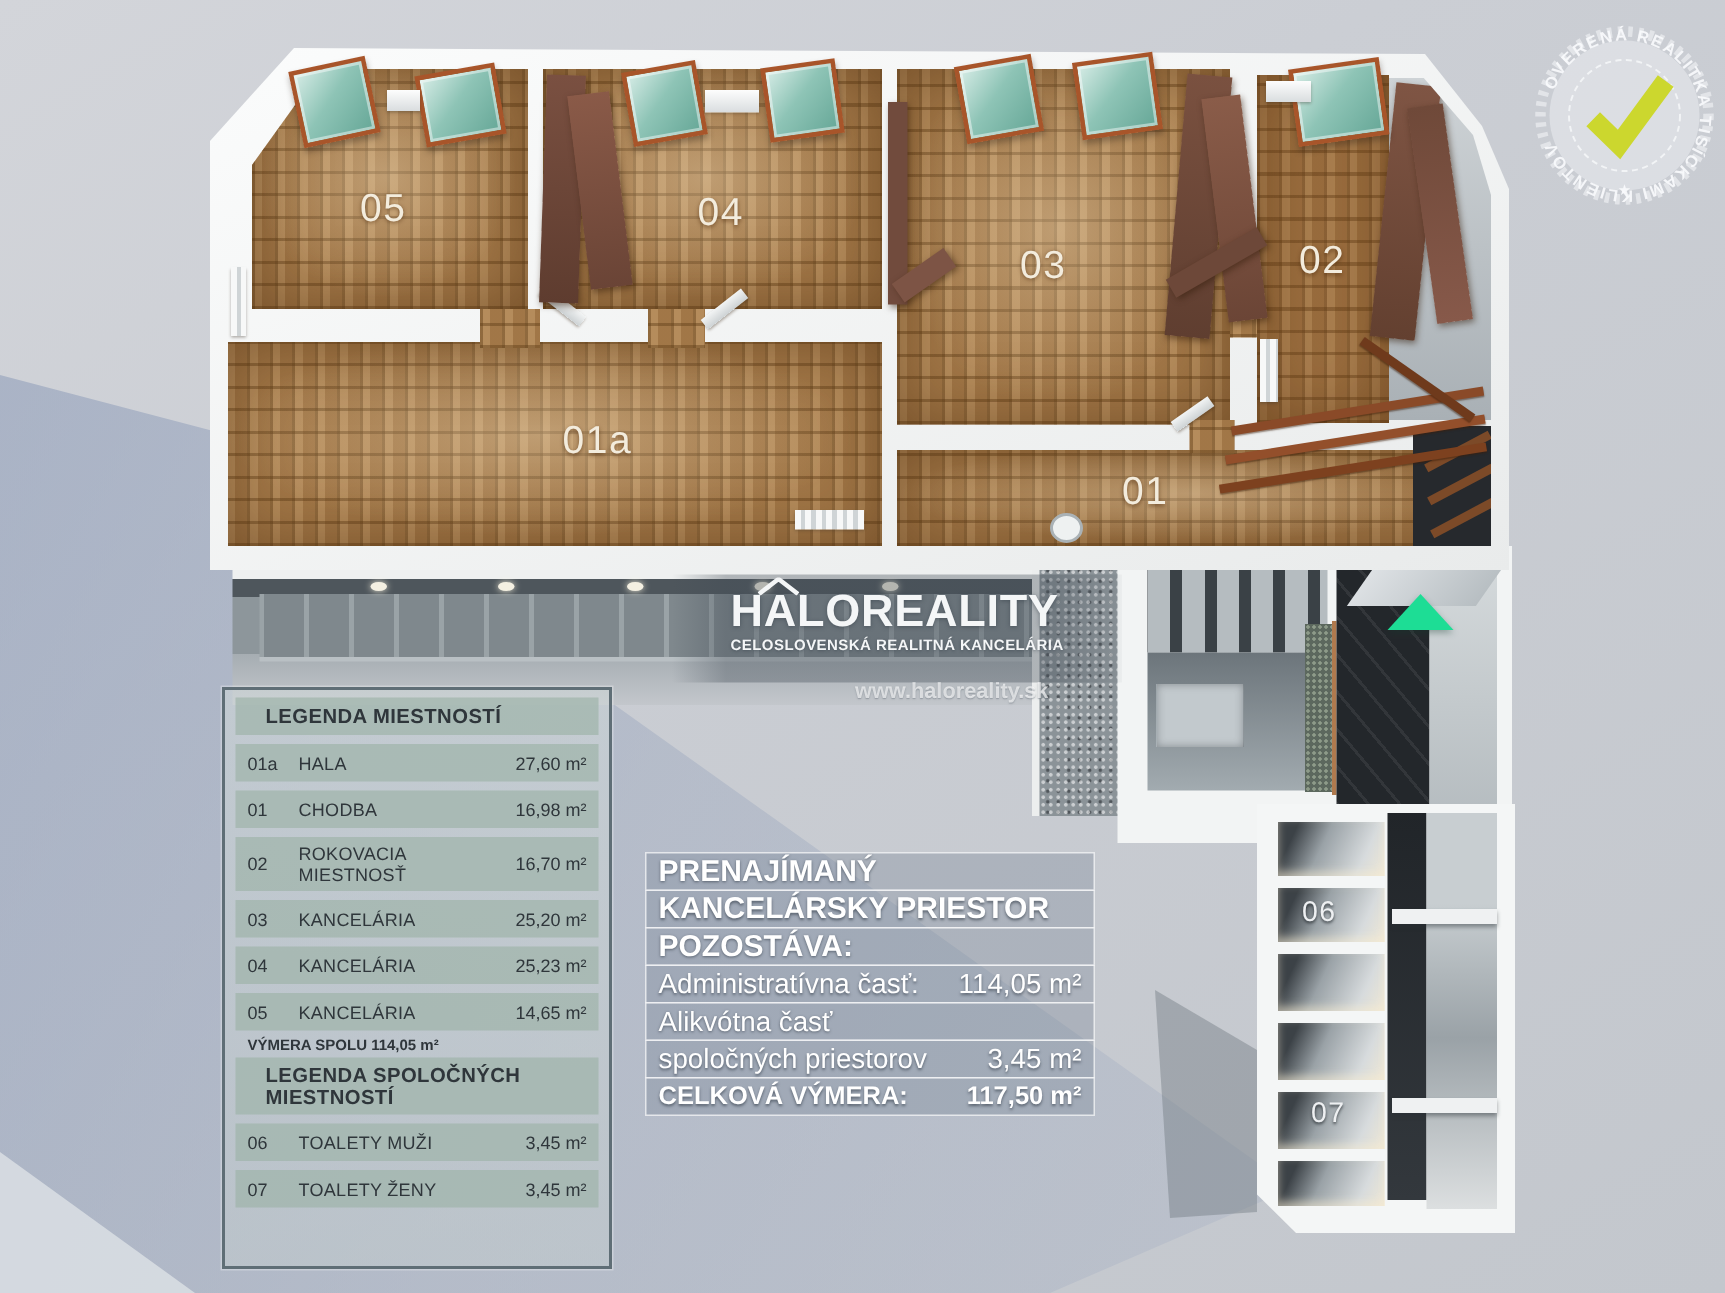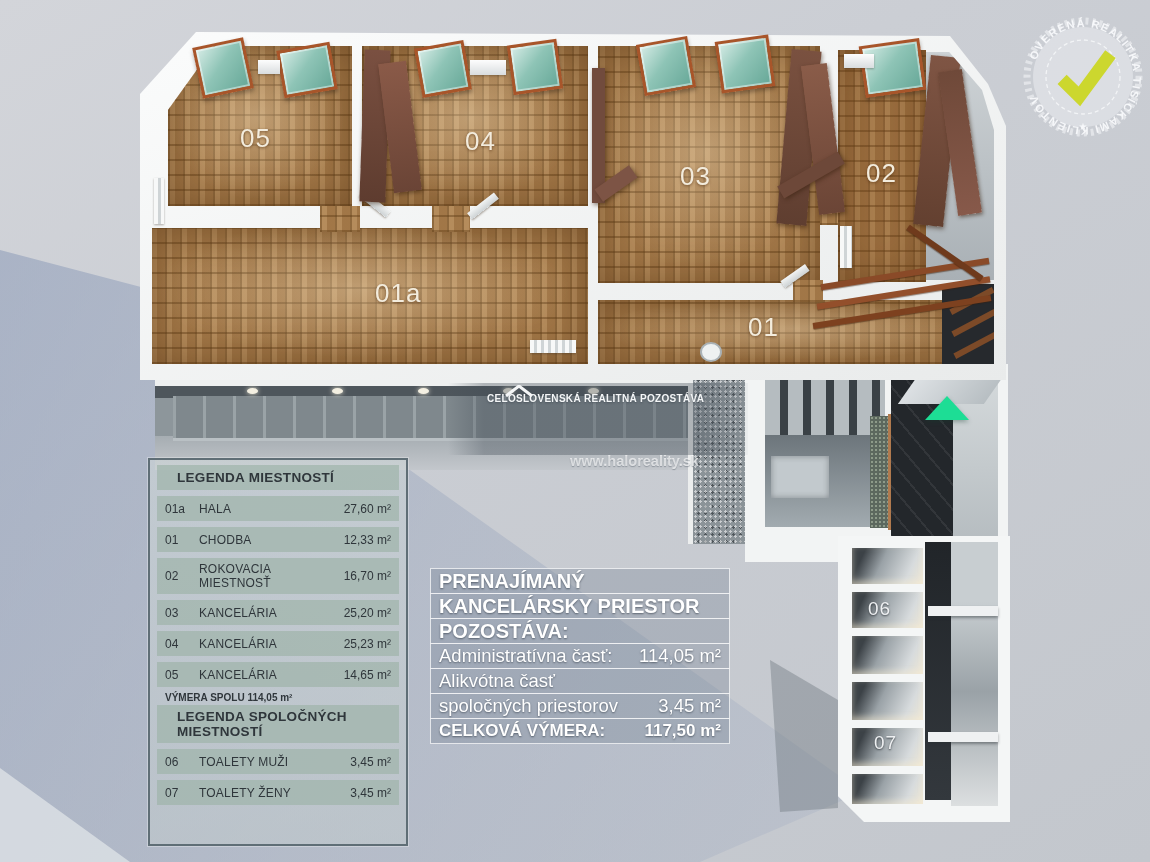--- a/index.html
+++ b/index.html
@@ -258,21 +258,21 @@
   <div class="abs legend">
     <div class="band header">LEGENDA MIESTNOSTÍ</div>
     <div class="band row">
       <span class="rid">01a</span>
       <span class="rname">HALA</span>
       <span class="rarea">27,60 m²</span>
     </div>
     <div class="band row">
       <span class="rid">01</span>
       <span class="rname">CHODBA</span>
-      <span class="rarea">12,33 m²</span>
+      <span class="rarea">16,98 m²</span>
     </div>
     <div class="band row">
       <span class="rid">02</span>
       <span class="rname">ROKOVACIA MIESTNOSŤ</span>
       <span class="rarea">16,70 m²</span>
     </div>
     <div class="band row">
       <span class="rid">03</span>
       <span class="rname">KANCELÁRIA</span>
       <span class="rarea">25,20 m²</span>
@@ -327,21 +327,22 @@
       <span>CELKOVÁ VÝMERA:</span>
       <span>117,50 m²</span>
       </div>
   </div>
 
   <div class="abs logo-band"></div>
   <div class="abs logo">
     <svg class="roof" viewBox="0 0 28 12">
       <polyline points="1,11 14,1 27,11" fill="none" stroke="#f4f6f7" stroke-width="3"></polyline>
     </svg>
-    <div class="sub">CELOSLOVENSKÁ REALITNÁ POZOSTÁVA</div>
+    <div class="brand">HALOREALITY</div>
+    <div class="sub">CELOSLOVENSKÁ REALITNÁ KANCELÁRIA</div>
   </div>
   <div class="abs website">www.haloreality.sk</div>
 
   <div class="abs badge">
     <svg width="130" height="130" viewBox="0 0 130 130">
       <circle cx="65" cy="65" r="50" fill="rgba(238,240,243,.5)"></circle>
       <circle cx="65" cy="65" r="56" fill="none" stroke="rgba(245,247,249,.55)" stroke-width="7" stroke-dasharray="3 4"></circle>
       <circle cx="65" cy="65" r="37" fill="none" stroke="rgba(250,251,252,.75)" stroke-width="1.3" stroke-dasharray="4 3"></circle>
       <defs>
           <path id="bt" d="M 18.4,47.9 A 50,50 0 1 1 18.4,82.1" fill="none"></path>

